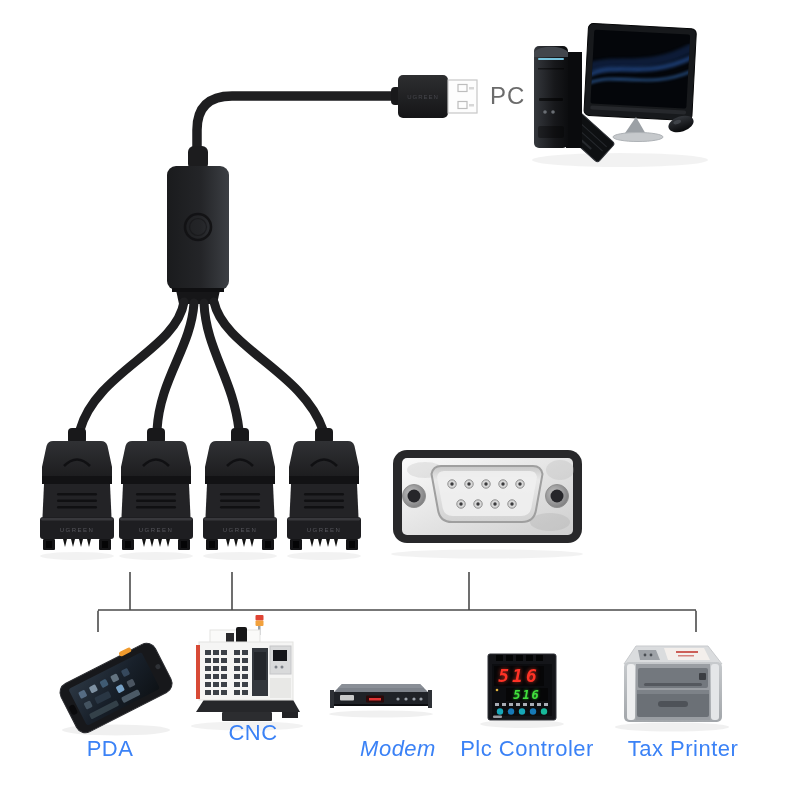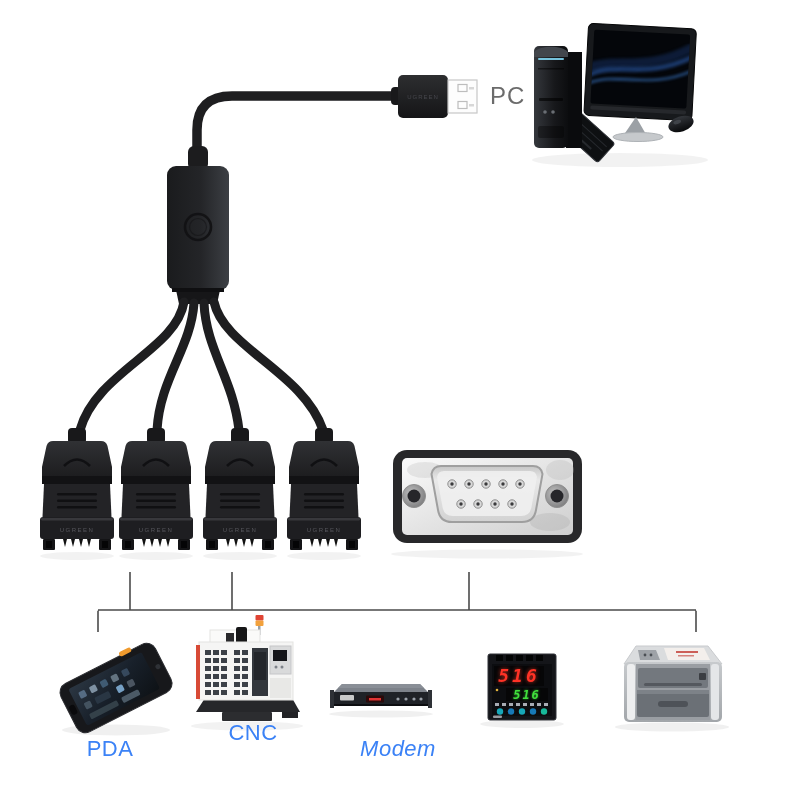--- a/index.html
+++ b/index.html
@@ -390,14 +390,16 @@
 </svg>
 
 <div class="pc-label">PC</div>
 
 <div class="plc-red">516</div>
 <div class="plc-green">516</div>
 
 <div class="overlay-label" style="left:110px;top:736px;">PDA</div>
 <div class="overlay-label" style="left:253px;top:720px;">CNC</div>
 <div class="overlay-label" style="left:398px;top:736px;font-style:italic;">Modem</div>
+<div class="overlay-label" style="left:527px;top:736px;">Plc Controler</div>
+<div class="overlay-label" style="left:683px;top:736px;">Tax Printer</div>
 
 </div>
 
 </body></html>

